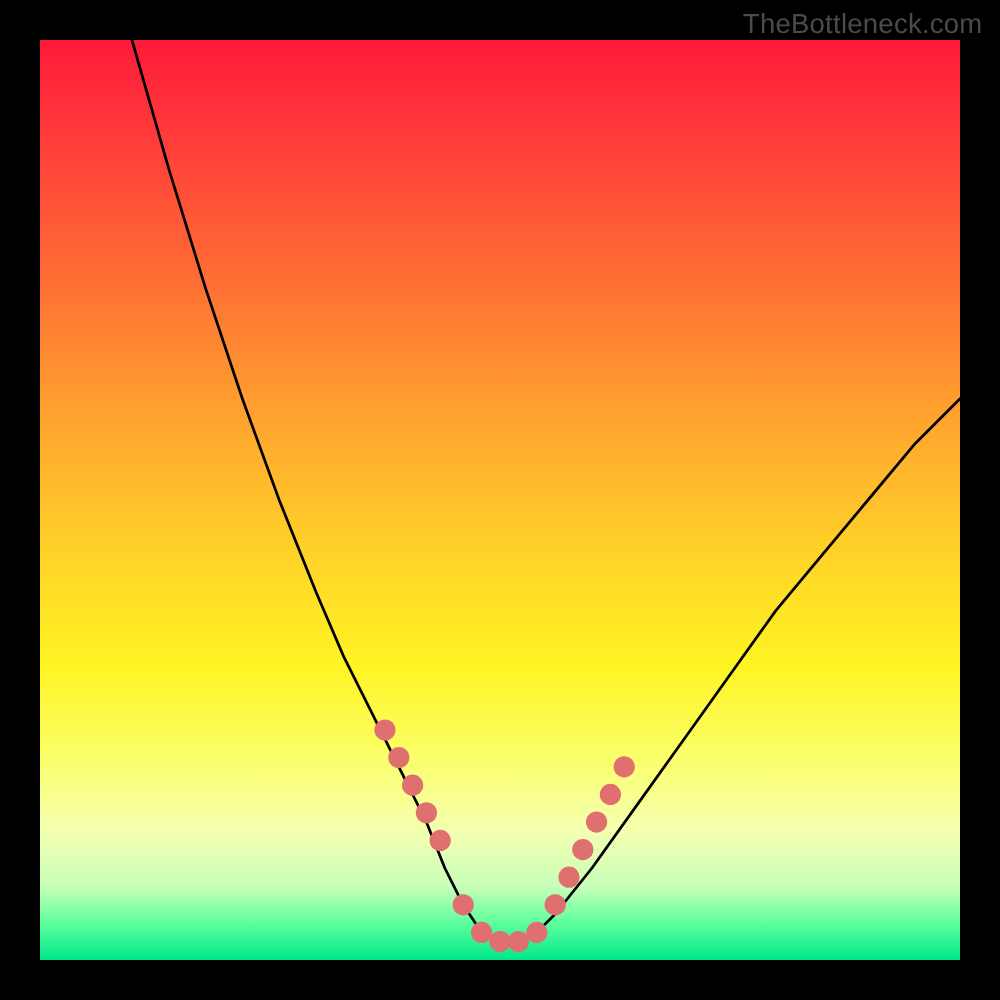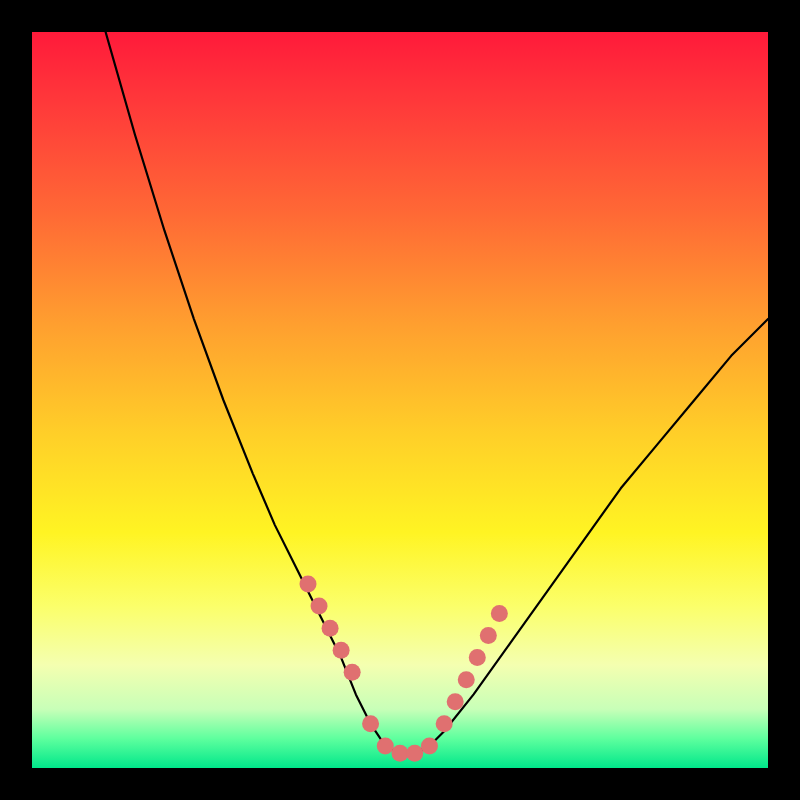--- a/index.html
+++ b/index.html
@@ -52,20 +52,21 @@
     left: 0;
     top: 0;
     width: 736px;
     height: 736px;
   }
 </style>
 </head>
 <body>
 
 <div class="frame">
+  <div class="watermark">TheBottleneck.com</div>
   <div class="plot">
     <svg class="curve" viewBox="0 0 736 736" preserveAspectRatio="none">
       <g id="curve-group">
           <path d="M73.60 0.00 L103.04 103.04 L132.48 198.72 L161.92 287.04 L191.36 368.00 L220.80 441.60 L242.88 493.12 L264.96 537.28 L287.04 581.44 L309.12 625.60 L323.84 662.40 L338.56 691.84 L353.28 713.92 L368.00 721.28 L382.72 721.28 L397.44 713.92 L412.16 699.20 L441.60 662.40 L478.40 610.88 L515.20 559.36 L552.00 507.84 L588.80 456.32 L625.60 412.16 L662.40 368.00 L699.20 323.84 L736.00 287.04" fill="none" stroke="#000000" stroke-width="2.2" stroke-linecap="round" stroke-linejoin="round"></path>
         </g>
       <g id="marker-group">
           <circle cx="276.00" cy="552.00" r="8.5" fill="#e07070" stroke="#c85a5a" stroke-width="0"></circle>
           <circle cx="287.04" cy="574.08" r="8.5" fill="#e07070" stroke="#c85a5a" stroke-width="0"></circle>
           <circle cx="298.08" cy="596.16" r="8.5" fill="#e07070" stroke="#c85a5a" stroke-width="0"></circle>
           <circle cx="309.12" cy="618.24" r="8.5" fill="#e07070" stroke="#c85a5a" stroke-width="0"></circle>

